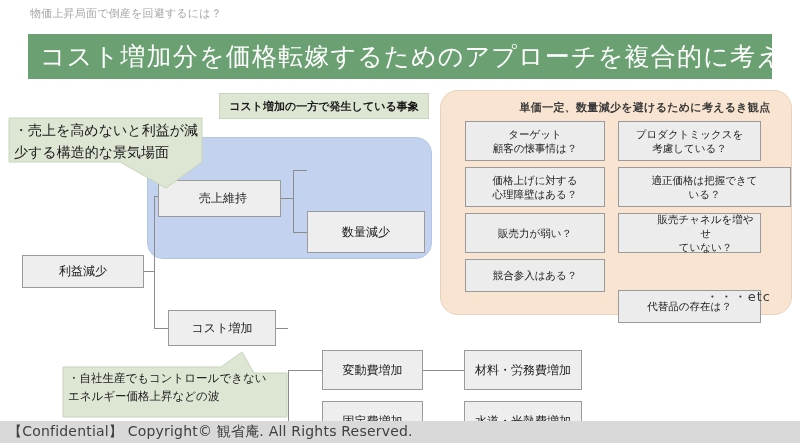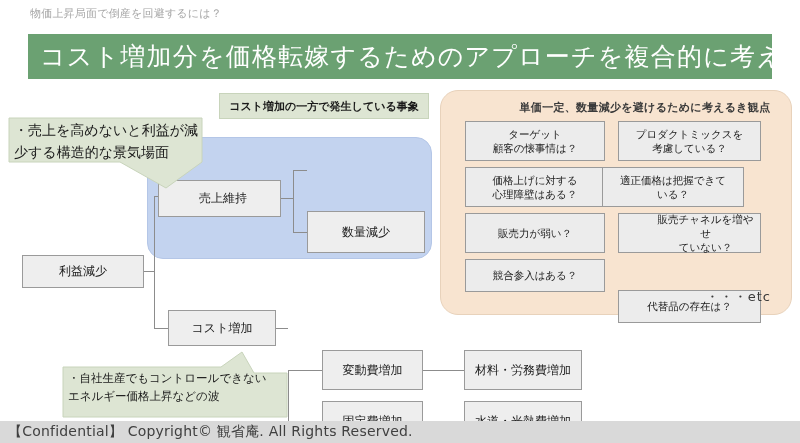--- a/index.html
+++ b/index.html
@@ -173,21 +173,21 @@
 
   <div class="panel-blue"></div>
 
   <div class="panel-orange">
     <div class="panel-title">単価一定、数量減少を避けるために考えるき観点</div>
 
     <div class="chk" style="left:24px;  top:30px;  width:140px; height:40px;">ターゲット<br>顧客の懐事情は？</div>
     <div class="chk" style="left:177px; top:30px;  width:143px; height:40px;">プロダクトミックスを<br>考慮している？</div>
 
     <div class="chk" style="left:24px;  top:76px;  width:140px; height:40px;">価格上げに対する<br>心理障壁はある？</div>
-    <div class="chk" style="left:161px; top:76px;  width:142px; height:40px;">適正価格は把握できて<br>いる？</div>
+    <div class="chk" style="left:177px; top:76px;  width:173px; height:40px;">適正価格は把握できて<br>いる？</div>
 
     <div class="chk" style="left:24px;  top:122px; width:140px; height:40px;">販売力が弱い？</div>
     <div class="chk" style="left:177px; top:122px; width:143px; height:40px;padding-left:35px;">販売チャネルを増やせ<br>ていない？</div>
 
     <div class="chk" style="left:24px;  top:168px; width:140px; height:33px;">競合参入はある？</div>
     <div class="chk" style="left:177px; top:168px; width:143px; height:33px;margin-top:31px;">代替品の存在は？</div>
 
     <div class="etc-label">・・・etc</div>
   </div>
 

